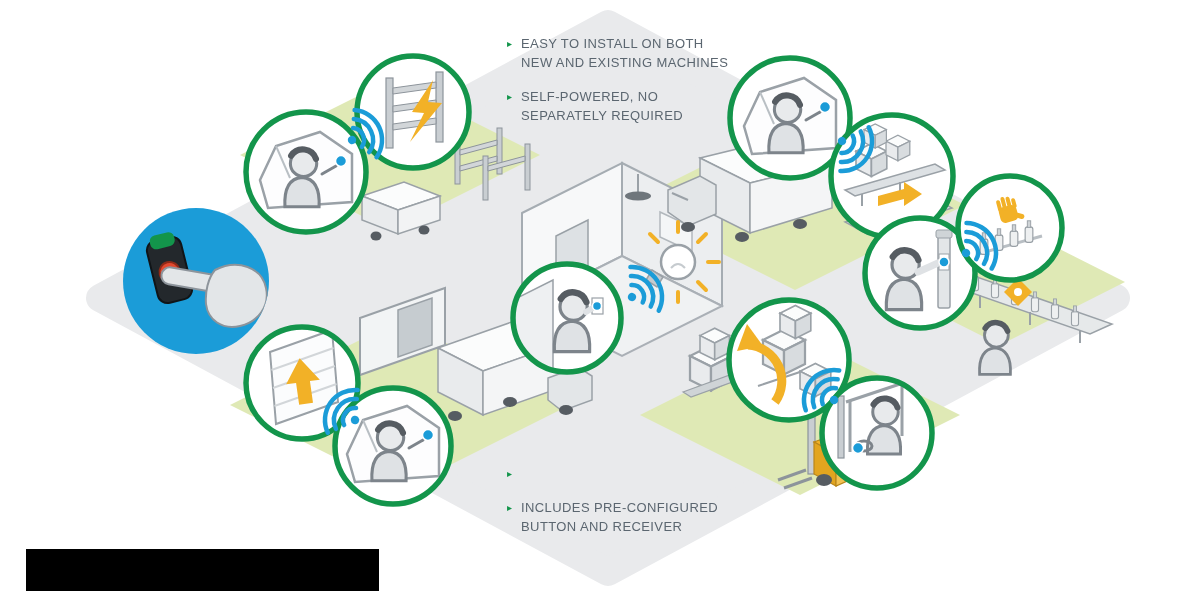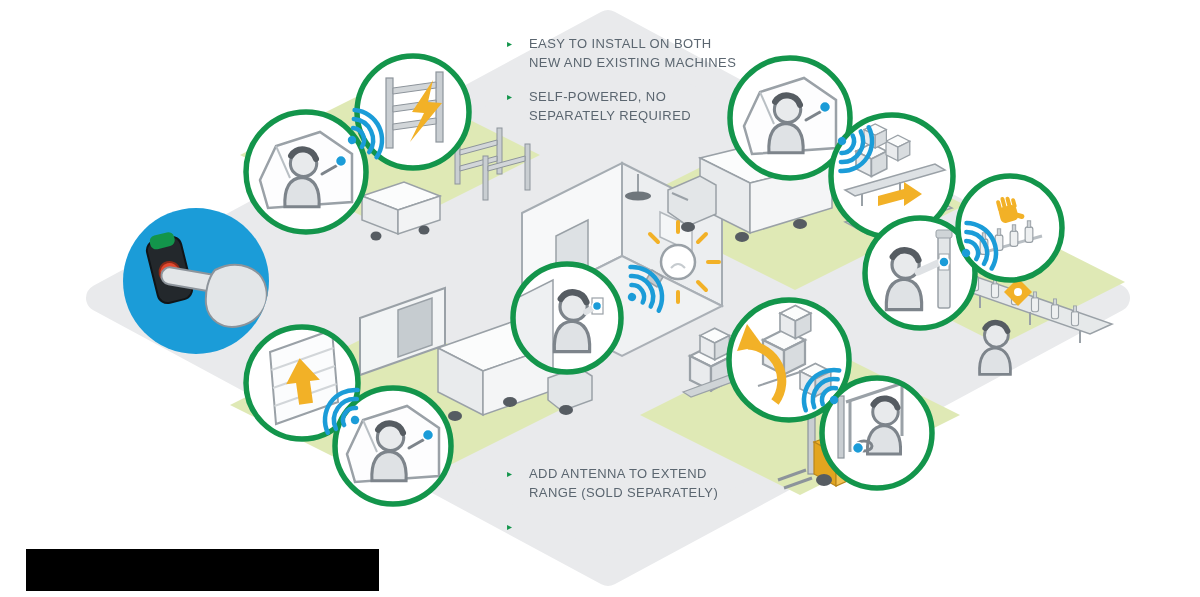--- a/index.html
+++ b/index.html
@@ -15,21 +15,21 @@
   .patch{fill:var(--patch-green);}
   .ringfill{fill:#ffffff;}
   .ring{fill:none;stroke:var(--green);stroke-width:5.5;}
   .yellow{fill:var(--yellow);stroke:none;}
   .gline{stroke:#9aa1a7;stroke-width:2;fill:none;}
   .blue-dot{fill:var(--blue);stroke:#fff;stroke-width:1.5;}
   .ray{stroke:var(--yellow);stroke-width:4;stroke-linecap:round;}
   .bullets{position:absolute;width:235px;}
   .bullet{display:flex;gap:9px;margin-bottom:15px;}
   .tri{color:var(--green);font-size:10px;line-height:19px;flex:0 0 auto;}
-  .btext{white-space:pre-line;font-size:13px;letter-spacing:.4px;color:var(--text-gray);line-height:19px;margin-left:8px;}
+  .btext{white-space:pre-line;font-size:13px;letter-spacing:.4px;color:var(--text-gray);line-height:19px;}
   #logo-bar{position:absolute;left:26px;top:549px;width:353px;height:42px;background:#000;}
 </style>
 </head>
 <body>
 
 <div id="stage">
 
 <svg width="1200" height="597" viewBox="0 0 1200 597">
   <defs>
     <g id="wifi-sym">
@@ -382,23 +382,23 @@
   <div class="bullet">
     <span class="tri">▸</span>
     <span class="btext">SELF-POWERED, NO
 SEPARATELY REQUIRED</span>
   </div>
 </div>
 
 <div class="bullets" style="left:507px;top:464px;">
   <div class="bullet">
     <span class="tri">▸</span>
-    <span class="btext">ADD ANTENNA TO EXTEND
-RANGE (SOLD SEPARATELY)</span>
   </div>
   <div class="bullet">
     <span class="tri">▸</span>
+    <span class="btext">INCLUDES PRE-CONFIGURED
+BUTTON AND RECEIVER</span>
   </div>
 </div>
 
 <div id="logo-bar"></div>
 
 </div>
 
 </body></html>

